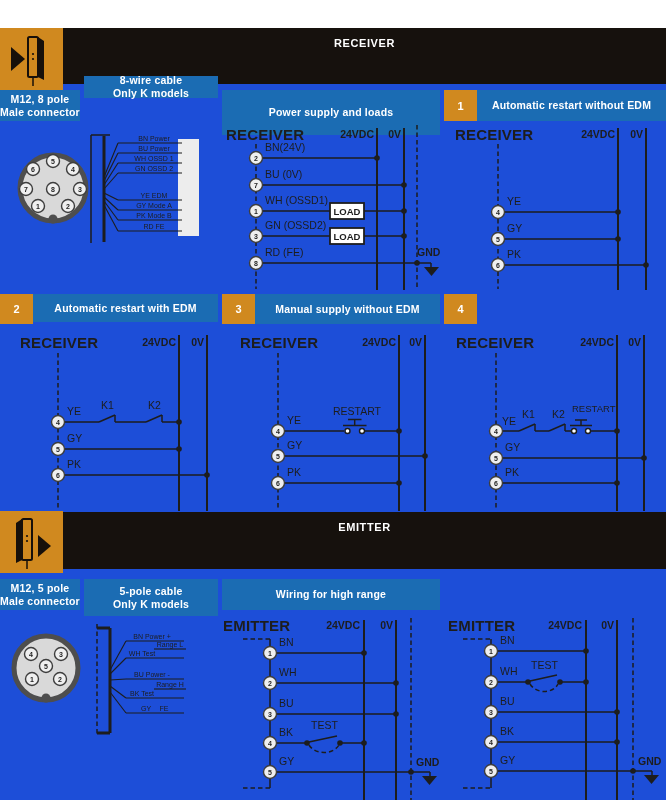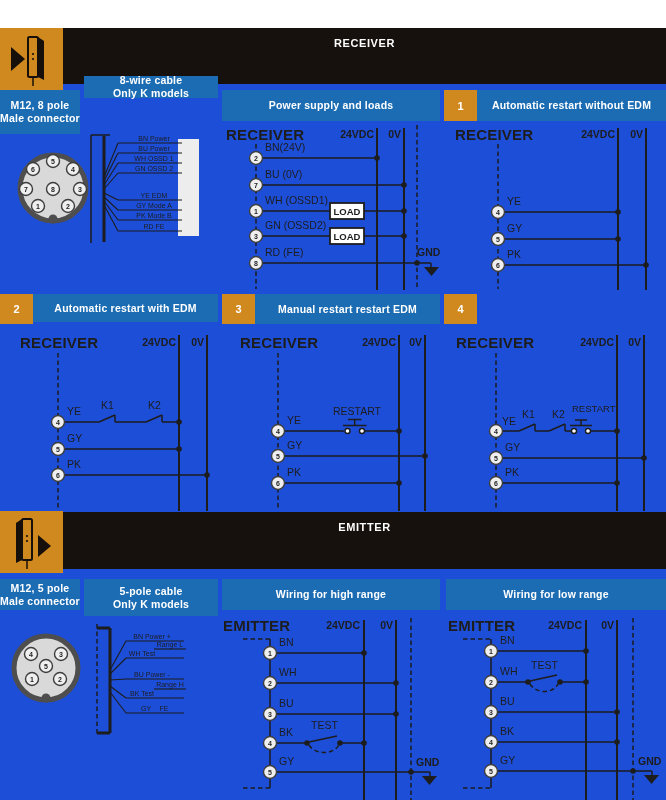--- a/index.html
+++ b/index.html
@@ -42,29 +42,29 @@
       <polygon class="ico" points="38,9 44,13 44,52 38,49"></polygon>
       <circle class="ico" cx="33" cy="26" r="1.1"></circle>
       <circle class="ico" cx="33" cy="31" r="1.1"></circle>
       <line x1="33" y1="49" x2="33" y2="58" stroke="#17100a" stroke-width="1.5"></line>
     </svg>
   </div>
   <div class="black-bar" style="left:63px;top:0;width:603px;height:56px">
     <span>RECEIVER</span>
   </div>
 
-  <div class="bluebox" style="left:0;top:62px;width:80px;height:44px">
+  <div class="bluebox" style="left:0;top:62px;width:80px;height:31px">
     <div>M12, 8 pole</div>
     <div>Male connector</div>
   </div>
   <div class="bluebox" style="left:84px;top:48px;width:134px;height:22px">
     <div>8-wire cable</div>
     <div>Only K models</div>
   </div>
-  <div class="bluebox" style="left:222px;top:62px;width:218px;height:31px">
+  <div class="bluebox" style="left:222px;top:62px;width:218px;height:45px">
     <div>Power supply and loads</div>
   </div>
   <div class="badge" style="left:444px;top:62px;width:33px;height:31px">
     <span>1</span>
   </div>
   <div class="bluebox" style="left:477px;top:62px;width:189px;height:31px">
     <div>Automatic restart without EDM</div>
   </div>
 
   <svg class="diag" style="left:0;top:95px" width="95" height="167" viewBox="0 0 95 167">
@@ -198,21 +198,21 @@
   <div class="badge" style="left:0;top:266px;width:33px;height:30px">
     <span>2</span>
   </div>
   <div class="bluebox" style="left:33px;top:266px;width:185px;height:28px">
     <div>Automatic restart with EDM</div>
   </div>
   <div class="badge" style="left:222px;top:266px;width:33px;height:30px">
     <span>3</span>
   </div>
   <div class="bluebox" style="left:255px;top:266px;width:185px;height:30px">
-    <div>Manual restart restart EDM</div>
+    <div>Manual supply without EDM</div>
   </div>
   <div class="badge" style="left:444px;top:266px;width:33px;height:30px">
     <span>4</span>
   </div>
 
   <svg class="diag" style="left:0;top:300px" width="222" height="183" viewBox="0 0 222 183">
     <text class="t-title" x="20" y="20">RECEIVER</text>
     <text class="t-rail" x="176" y="18" text-anchor="end">24VDC</text>
     <text class="t-rail" x="204" y="18" text-anchor="end">0V</text>
     <line class="ln2" x1="179" y1="7" x2="179" y2="183"></line>
@@ -336,23 +336,20 @@
   <div class="bluebox" style="left:0;top:551px;width:80px;height:31px">
     <div>M12, 5 pole</div>
     <div>Male connector</div>
   </div>
   <div class="bluebox" style="left:84px;top:551px;width:134px;height:37px">
     <div>5-pole cable</div>
     <div>Only K models</div>
   </div>
   <div class="bluebox" style="left:222px;top:551px;width:218px;height:31px">
     <div>Wiring for high range</div>
-  </div>
-  <div class="bluebox" style="left:446px;top:551px;width:220px;height:31px">
-    <div>Wiring for low range</div>
   </div>
 
   <svg class="diag" style="left:0;top:588px" width="95" height="212" viewBox="0 0 95 212">
     <circle class="body-ring" cx="46" cy="52" r="32"></circle>
     <circle cx="46" cy="82" r="4.5" fill="#4e4e4e"></circle>
     <g>
       <circle class="pin" cx="31" cy="38" r="6.5"></circle>
         <text class="t-pin" x="31" y="40.5">4</text>
       <circle class="pin" cx="61" cy="38" r="6.5"></circle>
         <text class="t-pin" x="61" y="40.5">3</text>

